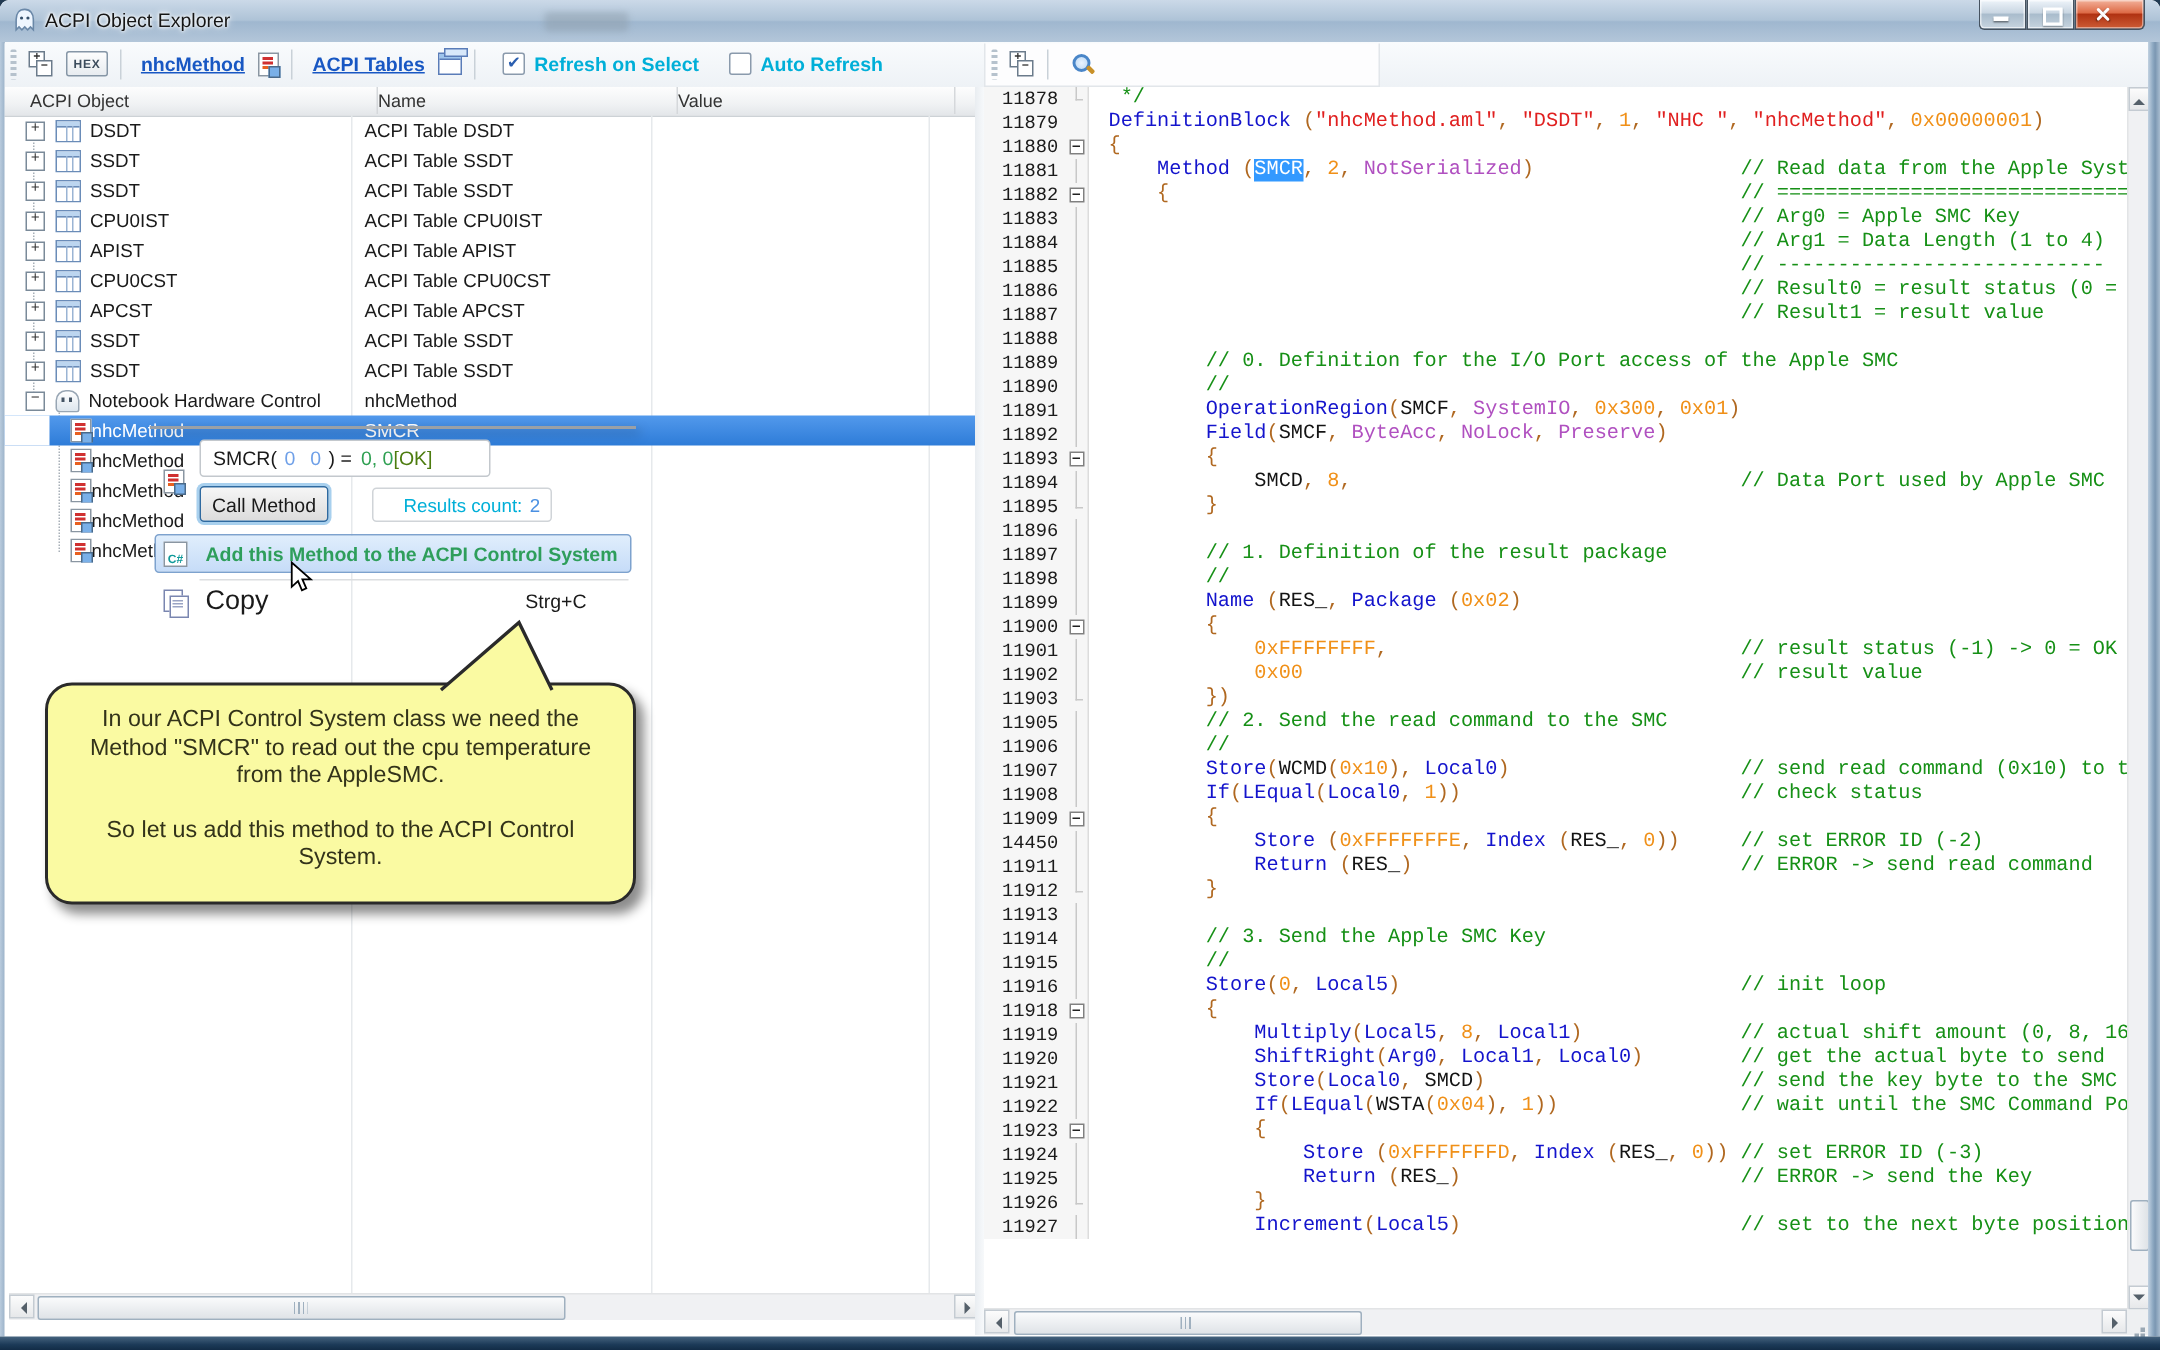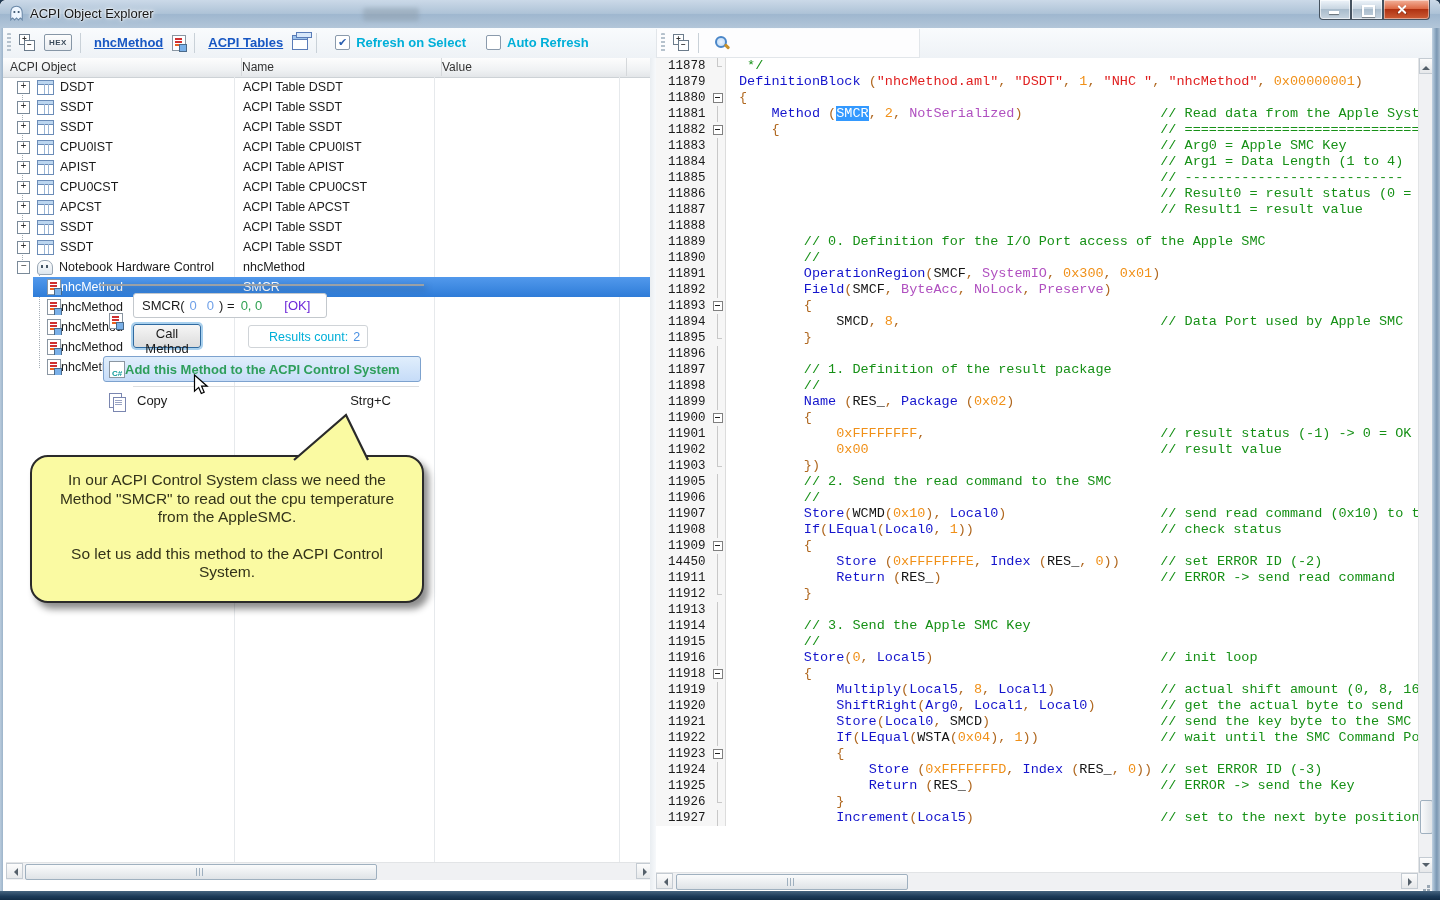--- a/index.html
+++ b/index.html
@@ -77,21 +77,21 @@
   .ico-copy{width:11px;height:13px;border:1px solid #7a86b0;background:#fff;margin:0 0 0 6px}
   .ico-copy::before{content:"";position:absolute;left:3px;top:3px;width:11px;height:13px;border:1px solid #7a86b0;background:#fff}
   .ico-copy::after{content:"";position:absolute;left:5px;top:6px;width:7px;height:1px;background:#9aa4c4;box-shadow:0 2px 0 #9aa4c4,0 4px 0 #9aa4c4}
   .ico-doc{width:14px;height:15px;background:#fff;border:1px solid #8a96a2;text-align:center}
   .ico-doc b{font:bold 8px/14px "Liberation Sans",sans-serif;color:#0e9a9a;font-style:normal}
 
   
   .leftpanel{position:absolute;left:3px;top:58px;width:647px;bottom:10px;background:#fff;border-right:1px solid #d4d8dc}
   .lph{position:absolute;left:0;top:0;right:0;height:19px;
     background:linear-gradient(#fdfdfd,#f0f2f4 60%,#e3e6e9);border-bottom:1px solid #cdd2d6;font-size:12px;color:#333}
-  .hc{position:absolute;top:0;height:18px;line-height:18px;padding-left:7px;border-right:1px solid #d5d8db;overflow:hidden}
+  .hc{position:absolute;top:0;height:18px;line-height:18px;padding-left:17px;border-right:1px solid #d5d8db;overflow:hidden}
   .hc0{left:0;width:231px}.hc1{left:232px;width:199px}.hc2{left:432px;width:184px}.hc3{left:617px;right:0;border-right:none}
   .gl{position:absolute;top:19px;bottom:17px;width:1px;background:#e6e9ec}
   .rows{position:absolute;left:0;top:19px;right:0;bottom:17px;overflow:hidden}
   .connv{position:absolute;width:1px;border-left:1px dotted #a8b0b8;z-index:0}
   .trow{position:relative;height:20px;display:flex;align-items:center;font-size:12.5px;color:#1a1a1a;z-index:1}
   .trow .c0{width:232px;display:flex;align-items:center;overflow:hidden;flex:none}
   .trow .c1{width:200px;padding-left:8px;overflow:hidden;flex:none}
   .trow.sel{background:linear-gradient(#5299ec,#2e7cd8);color:#fff}
   .trow.sel::before{content:"";position:absolute;left:0;top:0;width:30px;bottom:0;background:#fff}
   .trow.sel .c0{position:relative}
@@ -144,35 +144,35 @@
   
   .ctxmenu{position:absolute;left:100px;top:284px;width:322px;background:#f9f9f9;border:1px solid #9aa0a6;
     box-shadow:3px 3px 7px rgba(0,0,0,.35);z-index:30}
   .strip{position:absolute;left:1px;top:1px;bottom:1px;width:29px;background:linear-gradient(90deg,#f4f5f7,#e3e6ea)}
   .mstrip-ico{position:absolute;left:8px;top:28px}
   .smcrbox{position:absolute;left:32px;top:8px;width:184px;height:23px;border:1px solid #c3c8cd;border-radius:3px;
     background:#fff;display:flex;align-items:center;font-size:13px;padding-left:8px}
   .mc-name{color:#1a1a1a}
   .mc-arg{color:#6fa0e8;margin:0 5px}
   .mc-res{color:#2fa052;margin-left:6px}
-  .mc-ok{color:#6d28d9;margin-left:22px}
-  .callbtn{position:absolute;left:32px;top:39px;width:68px;height:24px;font:13px "Liberation Sans",sans-serif;
+  .mc-ok{color:#4d7c0f;margin-left:0}
+  .callbtn{position:absolute;left:32px;top:39px;width:86px;height:24px;font:13px "Liberation Sans",sans-serif;
     color:#1a1a1a;border:1px solid #2f6aa0;border-radius:3px;background:linear-gradient(#f6f6f6,#dcdcdc);
     box-shadow:0 0 0 2px #a8d0ee;cursor:pointer}
   .resbox{position:absolute;left:147px;top:40px;width:98px;height:21px;border:1px solid #d0d4d8;border-radius:3px;
     display:flex;align-items:center;font-size:12.5px;padding-left:20px}
   .rc-l{color:#00afd8}
   .rc-v{color:#4a90e2;margin-left:5px}
   .additem{position:absolute;left:2px;top:71px;width:316px;height:24px;border:1px solid #7da2ce;border-radius:3px;
     background:linear-gradient(#e0eefc,#c6dcf8);display:flex;align-items:center;cursor:pointer}
   .additem .ico-doc{margin-left:5px}
-  .addlbl{font-size:13px;font-weight:bold;color:#2e9e5b;white-space:nowrap}
+  .addlbl{font-size:13px;font-weight:bold;color:#2e9e5b;margin-left:12px;white-space:nowrap}
   .msep{position:absolute;left:32px;right:4px;top:101px;height:1px;background:#dcdee0}
   .copyitem{position:absolute;left:2px;top:103px;width:316px;height:25px;display:flex;align-items:center;cursor:pointer}
-  .copylbl{font-size:13px;color:#1a1a1a;margin-left:15px}
+  .copylbl{font-size:18px;color:#1a1a1a;margin-left:15px}
   .shortcut{font-size:13px;color:#1a1a1a;margin-left:auto;padding-right:28px}
 
   
   .balloon{position:absolute;left:30px;top:455px;width:394px;height:148px;background:#fafaa2;
     border:2px solid #2a2a2a;border-radius:18px;z-index:20;box-shadow:5px 6px 7px rgba(0,0,0,.45);
     box-sizing:border-box;padding:14px 12px 0;text-align:center;color:#33331a;font-size:15.5px;line-height:18.5px}
   .balloon p{margin:0 0 18px}
   .btail{position:absolute;left:288px;top:410px;z-index:21}
   .cursor{position:absolute;left:193px;top:374px;z-index:40}
 </style>

